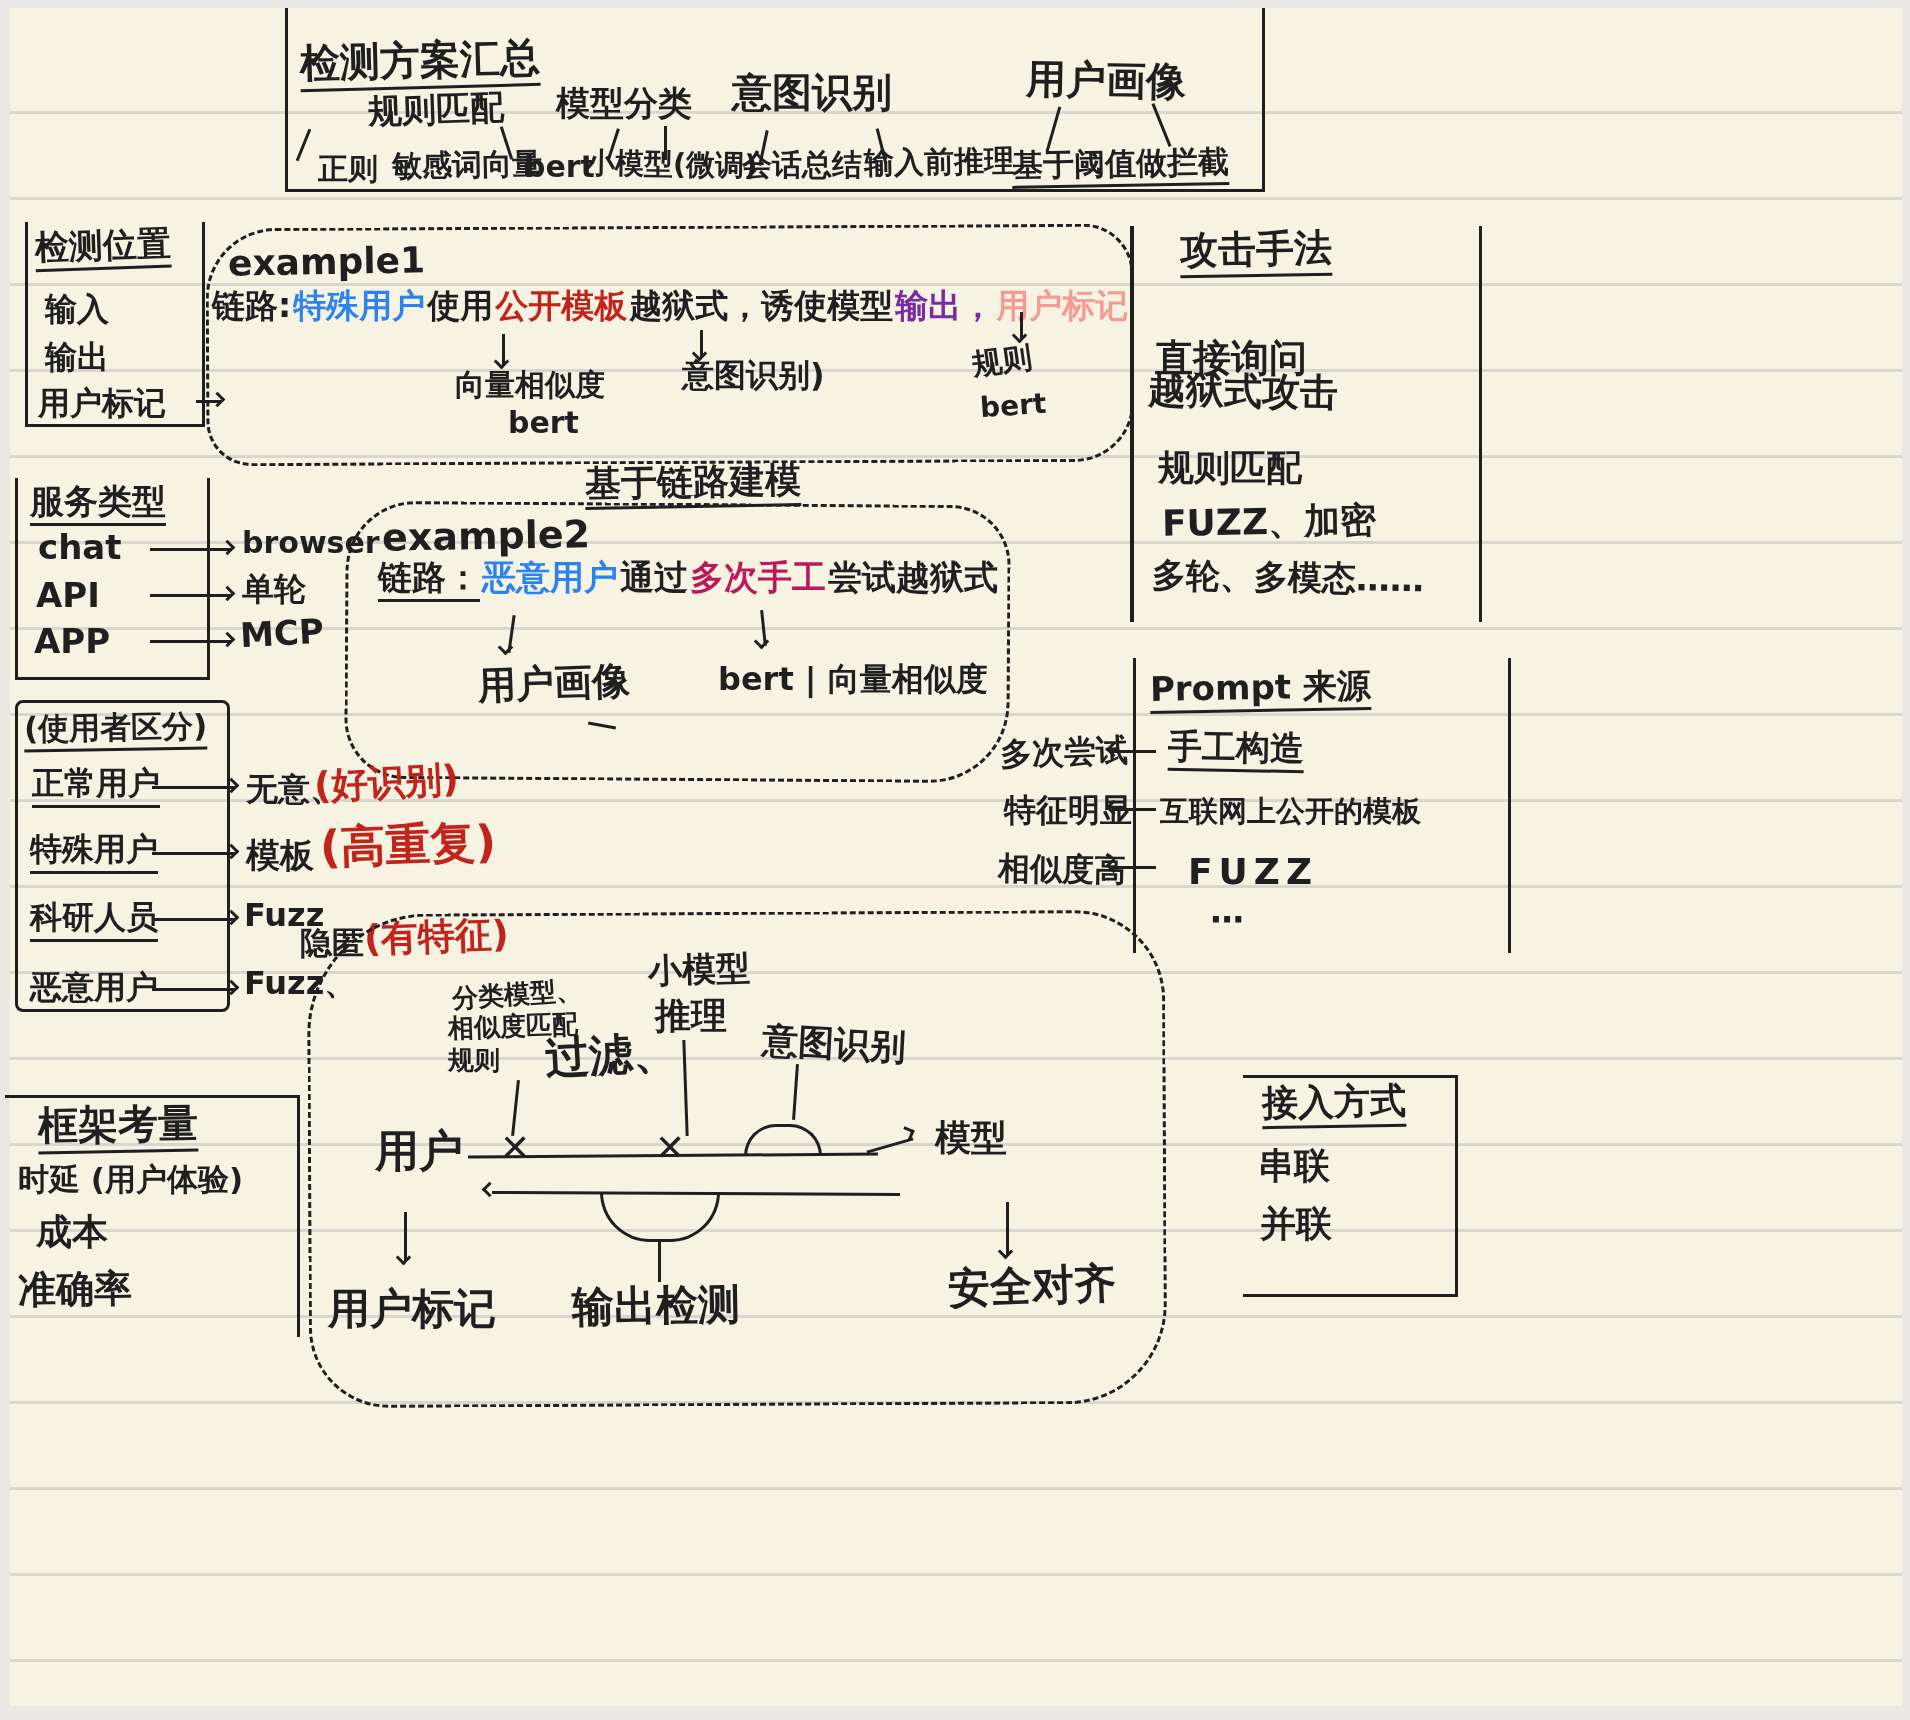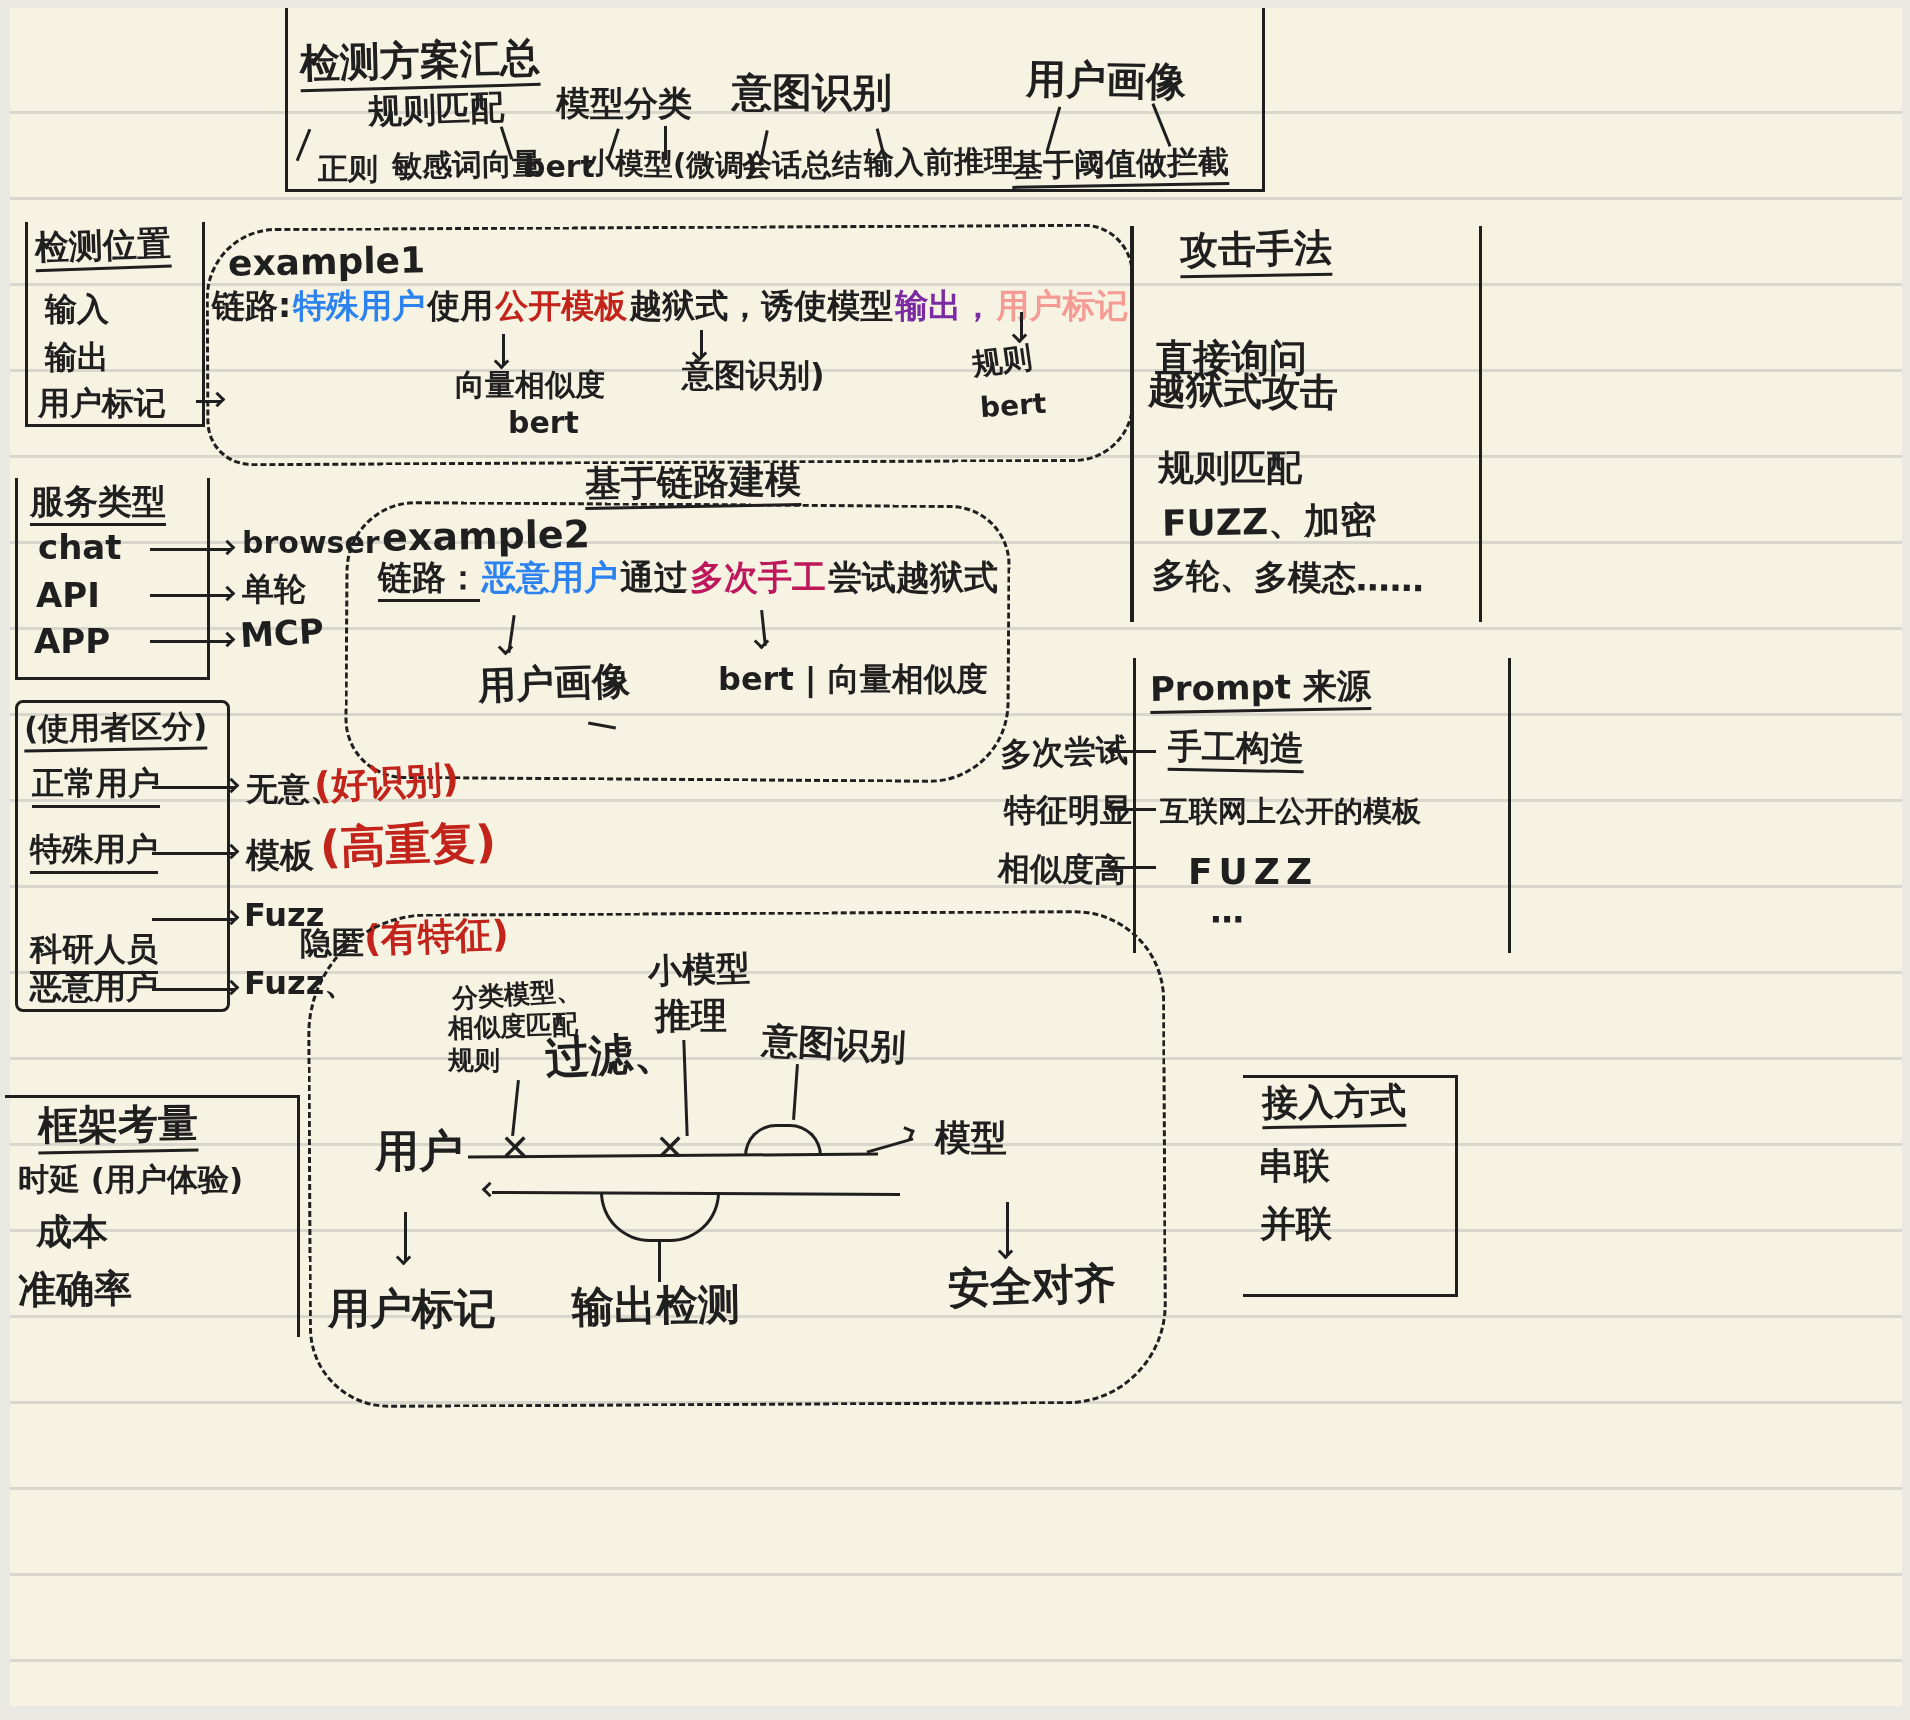--- a/index.html
+++ b/index.html
@@ -138,21 +138,21 @@
     <span class="t" style="left:1188px;top:852px;font-size:36px;letter-spacing:6px;">FUZZ</span>
     <span class="t" style="left:998px;top:852px;font-size:32px;transform:rotate(1deg);">相似度高</span>
     <div class="hl" style="left:1112px;top:866px;width:44px;"></div>
     <div class="hd" style="left:1108px;top:860px;transform:rotate(-135deg);"></div>
     <span class="t" style="left:1210px;top:900px;font-size:34px;">⋯</span>
 
     <div class="bx" style="left:15px;top:700px;width:215px;height:312px;border:3px solid var(--ink);border-radius:8px;"></div>
     <span class="t u" style="left:24px;top:710px;font-size:31px;transform:rotate(-1deg);">(使用者区分)</span>
     <span class="t u" style="left:32px;top:766px;font-size:32px;">正常用户</span>
     <span class="t u" style="left:30px;top:832px;font-size:32px;">特殊用户</span>
-    <span class="t u" style="left:30px;top:900px;font-size:32px;margin-top:32px;">科研人员</span>
+    <span class="t u" style="left:30px;top:900px;font-size:32px;">科研人员</span>
     <span class="t" style="left:30px;top:970px;font-size:32px;">恶意用户</span>
     <div class="hl" style="left:152px;top:786px;width:84px;"></div>
     <div class="hd" style="left:226px;top:780px;transform:rotate(45deg);"></div>
     <div class="hl" style="left:152px;top:852px;width:84px;"></div>
     <div class="hd" style="left:226px;top:846px;transform:rotate(45deg);"></div>
     <div class="hl" style="left:152px;top:918px;width:84px;"></div>
     <div class="hd" style="left:226px;top:912px;transform:rotate(45deg);"></div>
     <div class="hl" style="left:152px;top:988px;width:84px;"></div>
     <div class="hd" style="left:226px;top:982px;transform:rotate(45deg);"></div>
     <span class="t" style="left:246px;top:772px;font-size:32px;">无意、</span>

